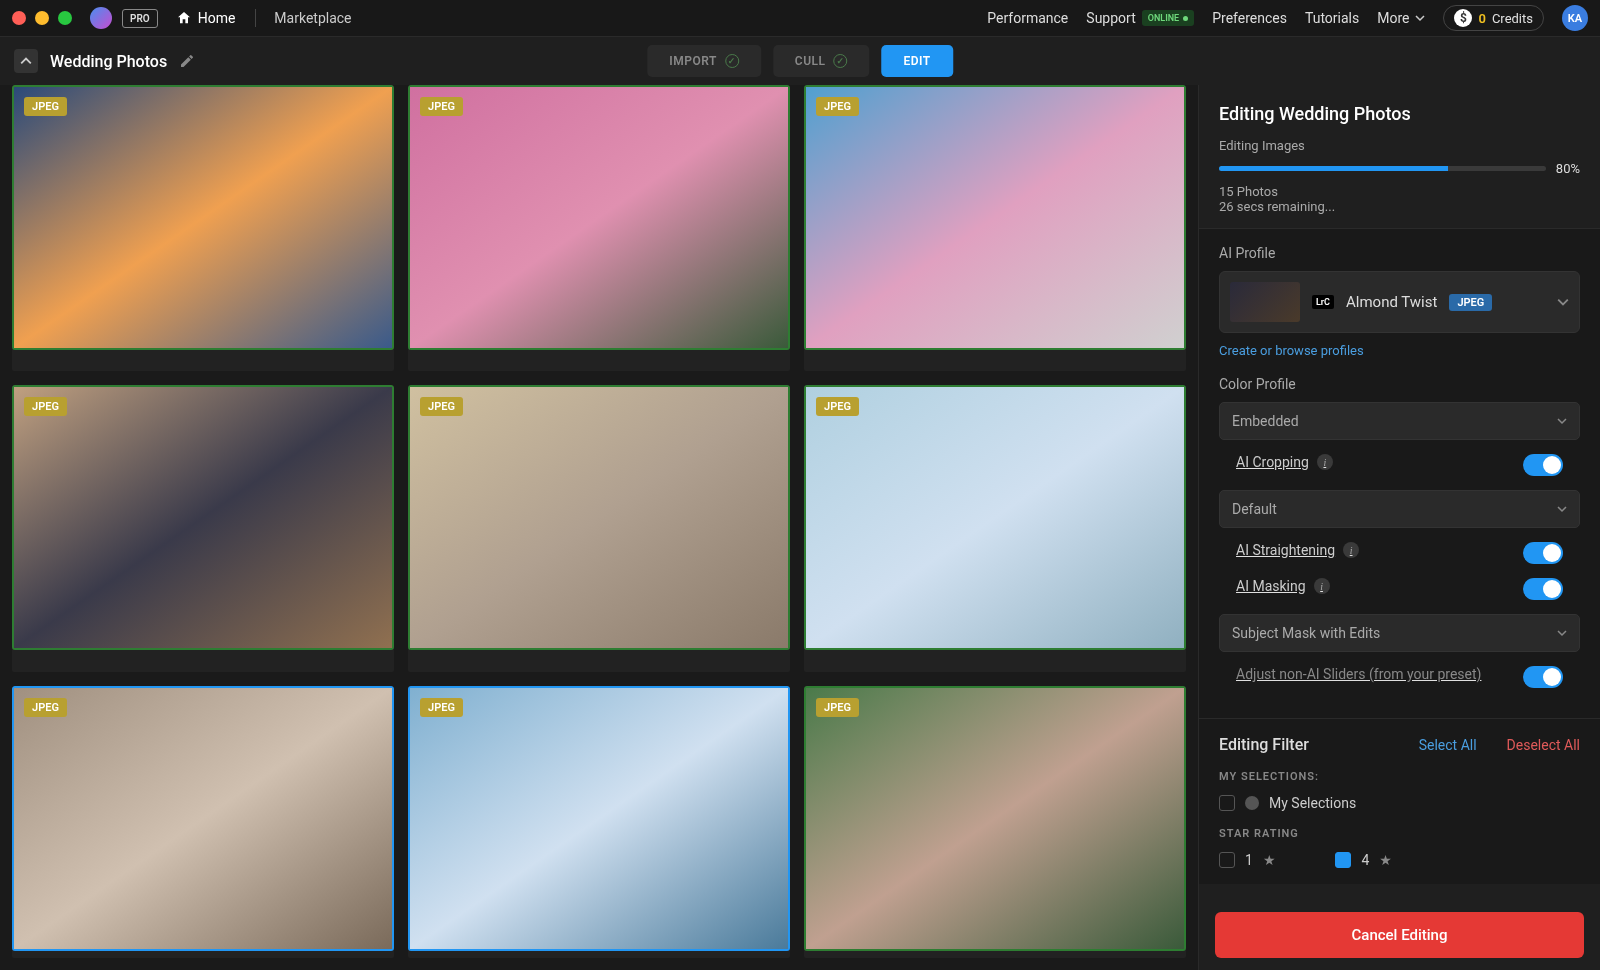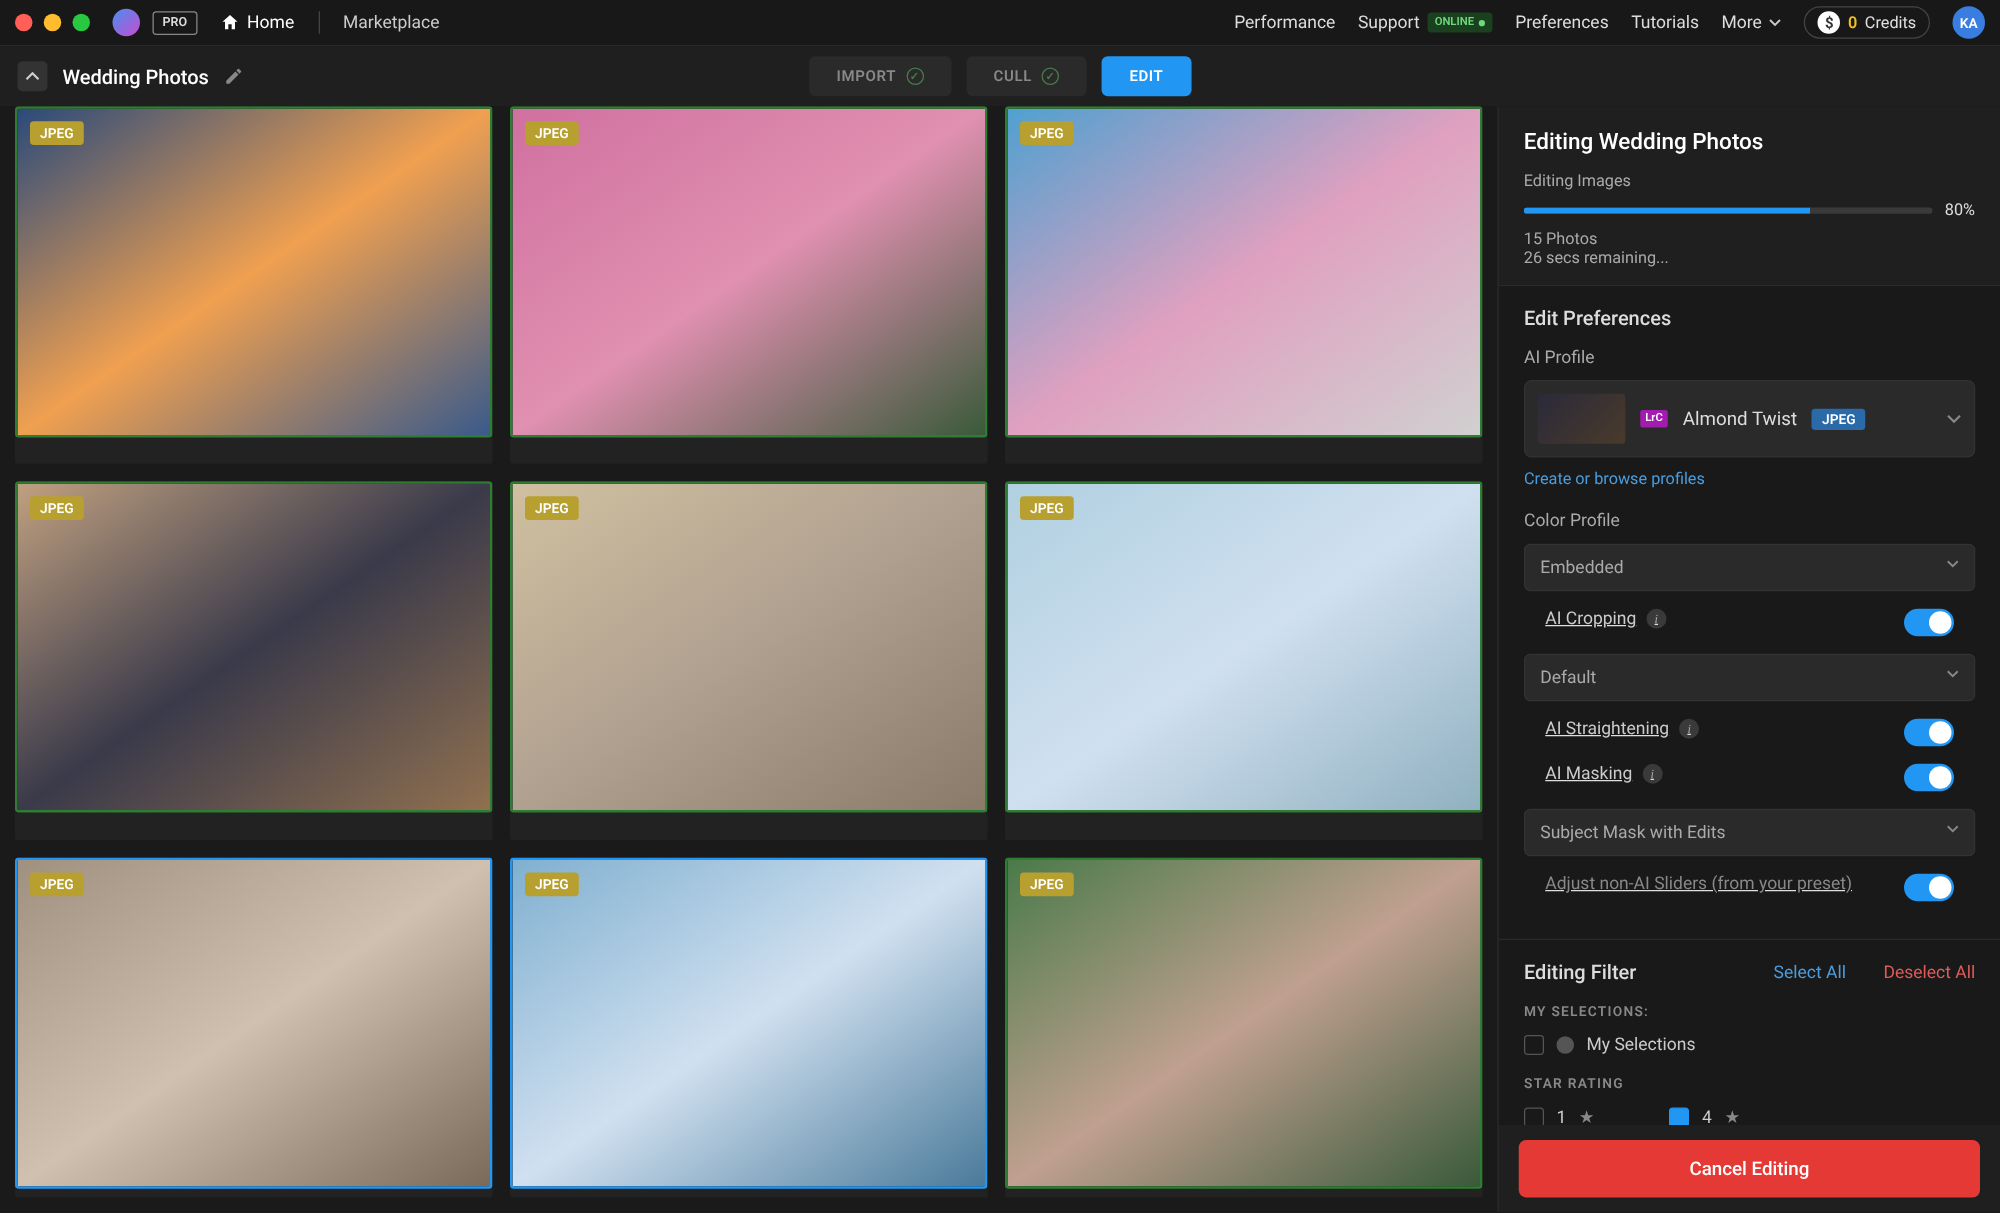--- a/index.html
+++ b/index.html
@@ -68,27 +68,27 @@
 .progress-meta { display: flex; justify-content: space-between; font-size: 13px; color: #aaa; flex-direction: column; }
 
 .sb-section { padding: 16px 20px; border-top: 1px solid #2a2a2a; }
 .sb-section.overlay { position:relative; }
 .sb-section.overlay::after { content:""; position:absolute; inset:0; background:rgba(20,20,20,0.55); pointer-events:none; }
 .sb-section > * { position:relative; z-index:1; }
 .sb-heading { font-size: 16px; color: #ddd; font-weight: 500; margin-bottom: 14px; }
 .sb-label { font-size: 14px; color: #aaa; margin-bottom: 10px; display:block; }
 .profile-card { background: #2a2a2a; border:1px solid #333; border-radius: 6px; padding: 10px; display: flex; align-items: center; gap: 12px; cursor:pointer; }
 .profile-thumb { width: 70px; height: 40px; background: linear-gradient(135deg,#2a2a3a,#4a3a2a); border-radius: 3px; }
-.lrc-badge { background: #a21caf; color:#fff; font-size:9px; padding:2px 4px; border-radius:2px; font-weight:600; }
+.lrc-badge { background: #000000; color:#fff; font-size:9px; padding:2px 4px; border-radius:2px; font-weight:600; }
 .profile-name { color: #ddd; font-size: 15px; text-align: center; }
 .jpeg-pill { background: #2a6aa8; color: #fff; font-size: 11px; padding: 2px 8px; border-radius: 3px; font-weight:600; }
 .chev { margin-left:auto; color:#888; }
 .link { color: #4a9ee0; font-size: 13px; margin-top: 10px; display: block; cursor:pointer; }
 
-.select-box { background: #2a2a2a; border:1px solid #333; border-radius: 5px; padding: 10px 12px; display: flex; align-items: flex-start; justify-content: space-between; font-size: 14px; color: #aaa; cursor:pointer; }
+.select-box { background: #2a2a2a; border:1px solid #333; border-radius: 5px; padding: 10px 12px; display: flex; align-items: center; justify-content: space-between; font-size: 14px; color: #aaa; cursor:pointer; }
 .row-flex { display: flex; gap: 12px; margin-top:10px; }
 .row-flex .select-box { flex:1; }
 
 .toggle-row { display: flex; align-items: flex-start; justify-content: space-between; margin: 14px 17px; text-decoration: underline; }
 .toggle-label { font-size: 14px; color: #ccc; display:flex; align-items:center; gap:8px; }
 .info-circ { width:16px; height:16px; border-radius:50%; background:#3a3a3a; color:#aaa; display:flex; align-items:center; justify-content:center; font-size:10px; font-style:italic; font-family:serif;}
 .toggle { width: 40px; height: 22px; background: #2196f3; border-radius: 11px; position: relative; cursor:pointer; }
 .toggle::after { content: ""; width: 18px; height: 18px; background: #fff; border-radius: 50%; position: absolute; top: 2px; right: 2px; }
 
 .filter-header { display:flex; align-items:center; justify-content:space-between; margin-bottom:14px;}
@@ -378,21 +378,20 @@
       </div>
       <div class="progress-meta">
         <span>15 Photos</span>
         <span>26 secs remaining...</span>
       </div>
     </div>
 
     <div class="sb-scroll">
 
     <div class="sb-section overlay">
-      <div class="sb-heading">Edit Preferences</div>
 
       <span class="sb-label">AI Profile</span>
       <div class="profile-card">
         <div class="profile-thumb"></div>
         <span class="lrc-badge">LrC</span>
         <span class="profile-name">Almond Twist</span>
         <span class="jpeg-pill">JPEG</span>
         <svg class="chev" width="12" height="12" viewBox="0 0 10 10">
               <path d="M1 3l4 4 4-4" stroke="#888" fill="none" stroke-width="1.5"></path>
             </svg>

